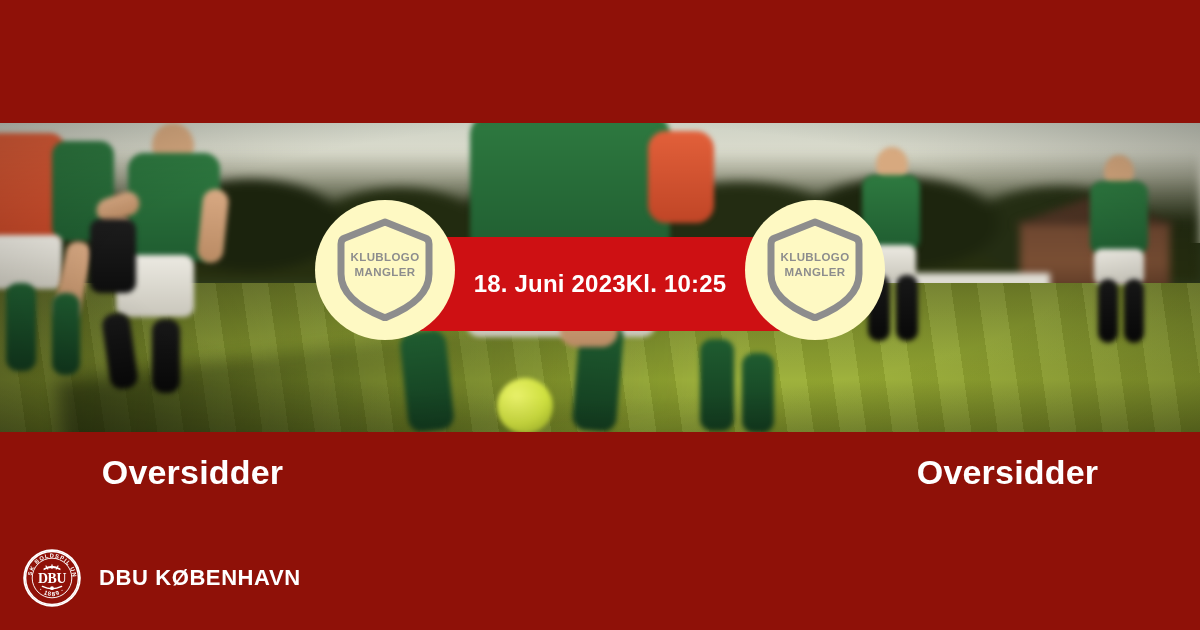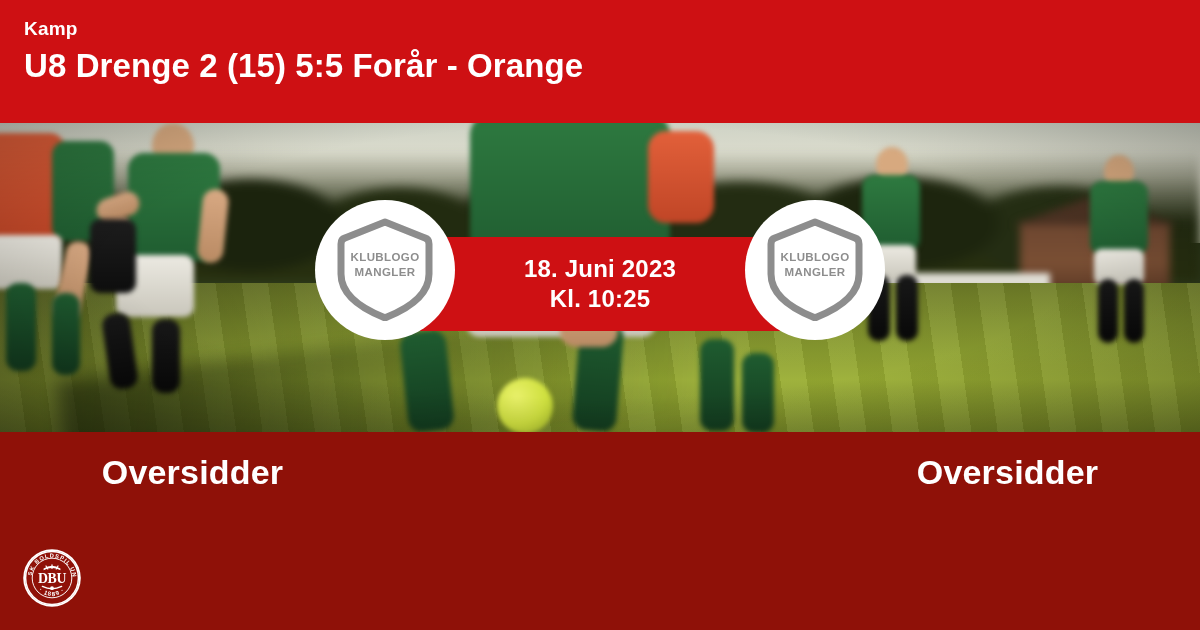--- a/index.html
+++ b/index.html
@@ -122,33 +122,33 @@
   }
 
   
   .date-band {
     position:absolute; left:420px; top:237px;
     width:360px; height:94px;
     background:#ce1013;
   }
   .date-band .txt {
     position:absolute; inset:0;
-    display:flex; flex-direction:column;
+    display:flex; flex-direction:row;
     align-items:center; justify-content:center;
     color:#ffffff;
     font-size:24px; font-weight:bold; line-height:30px;
     letter-spacing:0.2px;
   }
 
   
   .club {
     position:absolute; top:200px;
     width:140px; height:140px;
     border-radius:50%;
-    background:#ffffff;
+    background:#fef9c3;
     display:flex; align-items:center; justify-content:center;
   }
   .club.left  { left:315px; }
   .club.right { left:745px; }
   .shield-wrap { position:relative; width:96px; height:104px; }
   .shield-wrap svg { display:block; }
   .shield-text {
     position:absolute; left:0; right:0; top:32px;
     text-align:center;
     color:#8d8d8d;
@@ -194,24 +194,20 @@
     color:#ffffff;
     font-size:22px; font-weight:bold;
     letter-spacing:0.6px;
   }
 </style>
 </head>
 <body>
 
 <div class="poster">
 
-  <div class="header">
-    <div class="kicker">Kamp</div>
-    <div class="match-title">U8 Drenge 2 (15) 5:5 Forår - Orange</div>
-  </div>
 
   <div class="photo">
     <div class="sky"></div>
     <div class="treeline"></div>
     <div class="clubhouse"></div>
     <div class="hoarding"></div>
     <div class="goal"></div>
     <div class="pitch"></div>
     <div class="pitch-shadow"></div>
 
@@ -313,15 +309,16 @@
       </text>
       <text font-family="'Liberation Sans', sans-serif" font-size="10" font-weight="bold" fill="#ffffff" letter-spacing="1.8">
         <textPath href="#arcBot" startOffset="50%" text-anchor="middle">· 1889 ·</textPath>
       </text>
       <path d="M36 34 q14 -9 28 0 l0 3 q-14 -7 -28 0 z" fill="#ffffff"></path>
       <path d="M40 30 l3 5 M50 28 l0 6 M60 30 l-3 5" stroke="#ffffff" stroke-width="2" stroke-linecap="round"></path>
       <text x="50" y="58" text-anchor="middle" font-family="'Liberation Serif', serif" font-size="23" font-weight="bold" fill="#ffffff" letter-spacing="-0.5">DBU</text>
       <path d="M34 64 q16 8 32 0" stroke="#ffffff" stroke-width="2.4" fill="none" stroke-linecap="round"></path>
       <circle cx="50" cy="67" r="3.2" fill="#ffffff"></circle>
     </svg>
+    <div class="brand-name">DBU KØBENHAVN</div>
   </div>
 
 </div>
 
 </body></html>

